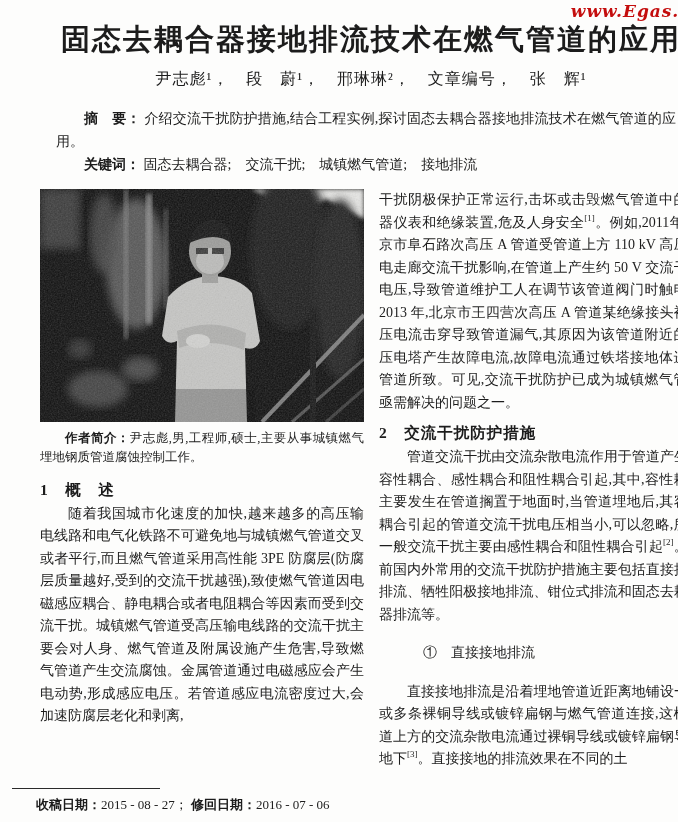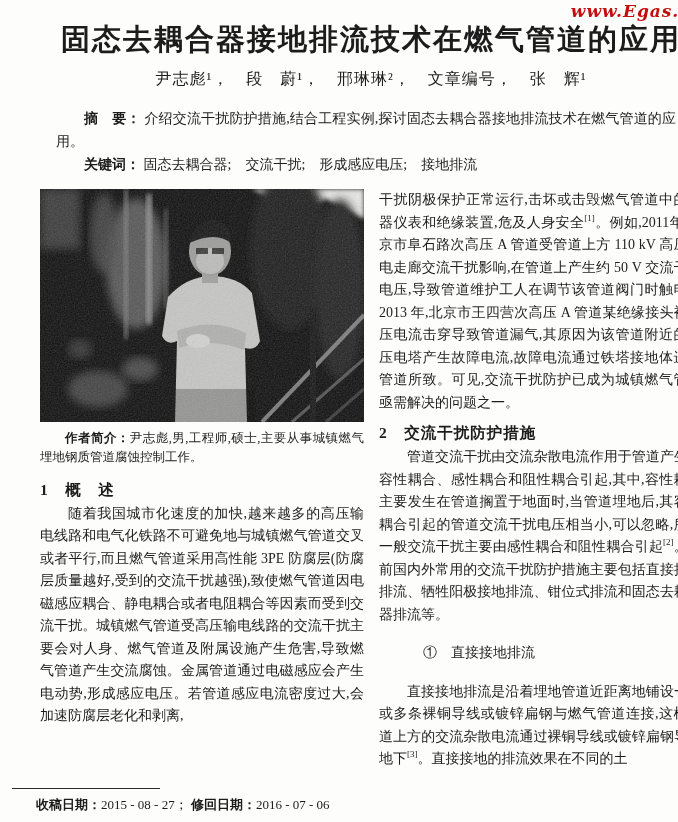--- a/index.html
+++ b/index.html
@@ -48,21 +48,21 @@
 
   <div class="watermark">www.Egas.cn</div>
 
   <h1 class="title">固态去耦合器接地排流技术在燃气管道的应用</h1>
 
   <div class="authors">尹志彪¹，　段　蔚¹，　邢琳琳²，　文章编号，　张　辉¹</div>
 
 
   <div class="meta">
     <p><span class="lbl">摘　要：</span> <span>介绍交流干扰防护措施,结合工程实例,探讨固态去耦合器接地排流技术在燃气管道的应用。</span></p>
-    <p><span class="lbl">关键词：</span> <span>固态去耦合器;　交流干扰;　形成感应电压;　接地排流</span></p>
+    <p><span class="lbl">关键词：</span> <span>固态去耦合器;　交流干扰;　城镇燃气管道;　接地排流</span></p>
   </div>
 
   <div class="columns">
 
     <div class="col">
       <svg class="photo-svg" viewBox="0 0 324 233" aria-hidden="true">
         <defs>
           <filter id="blurA">
               <feGaussianBlur stdDeviation="4"></feGaussianBlur>
             </filter>

